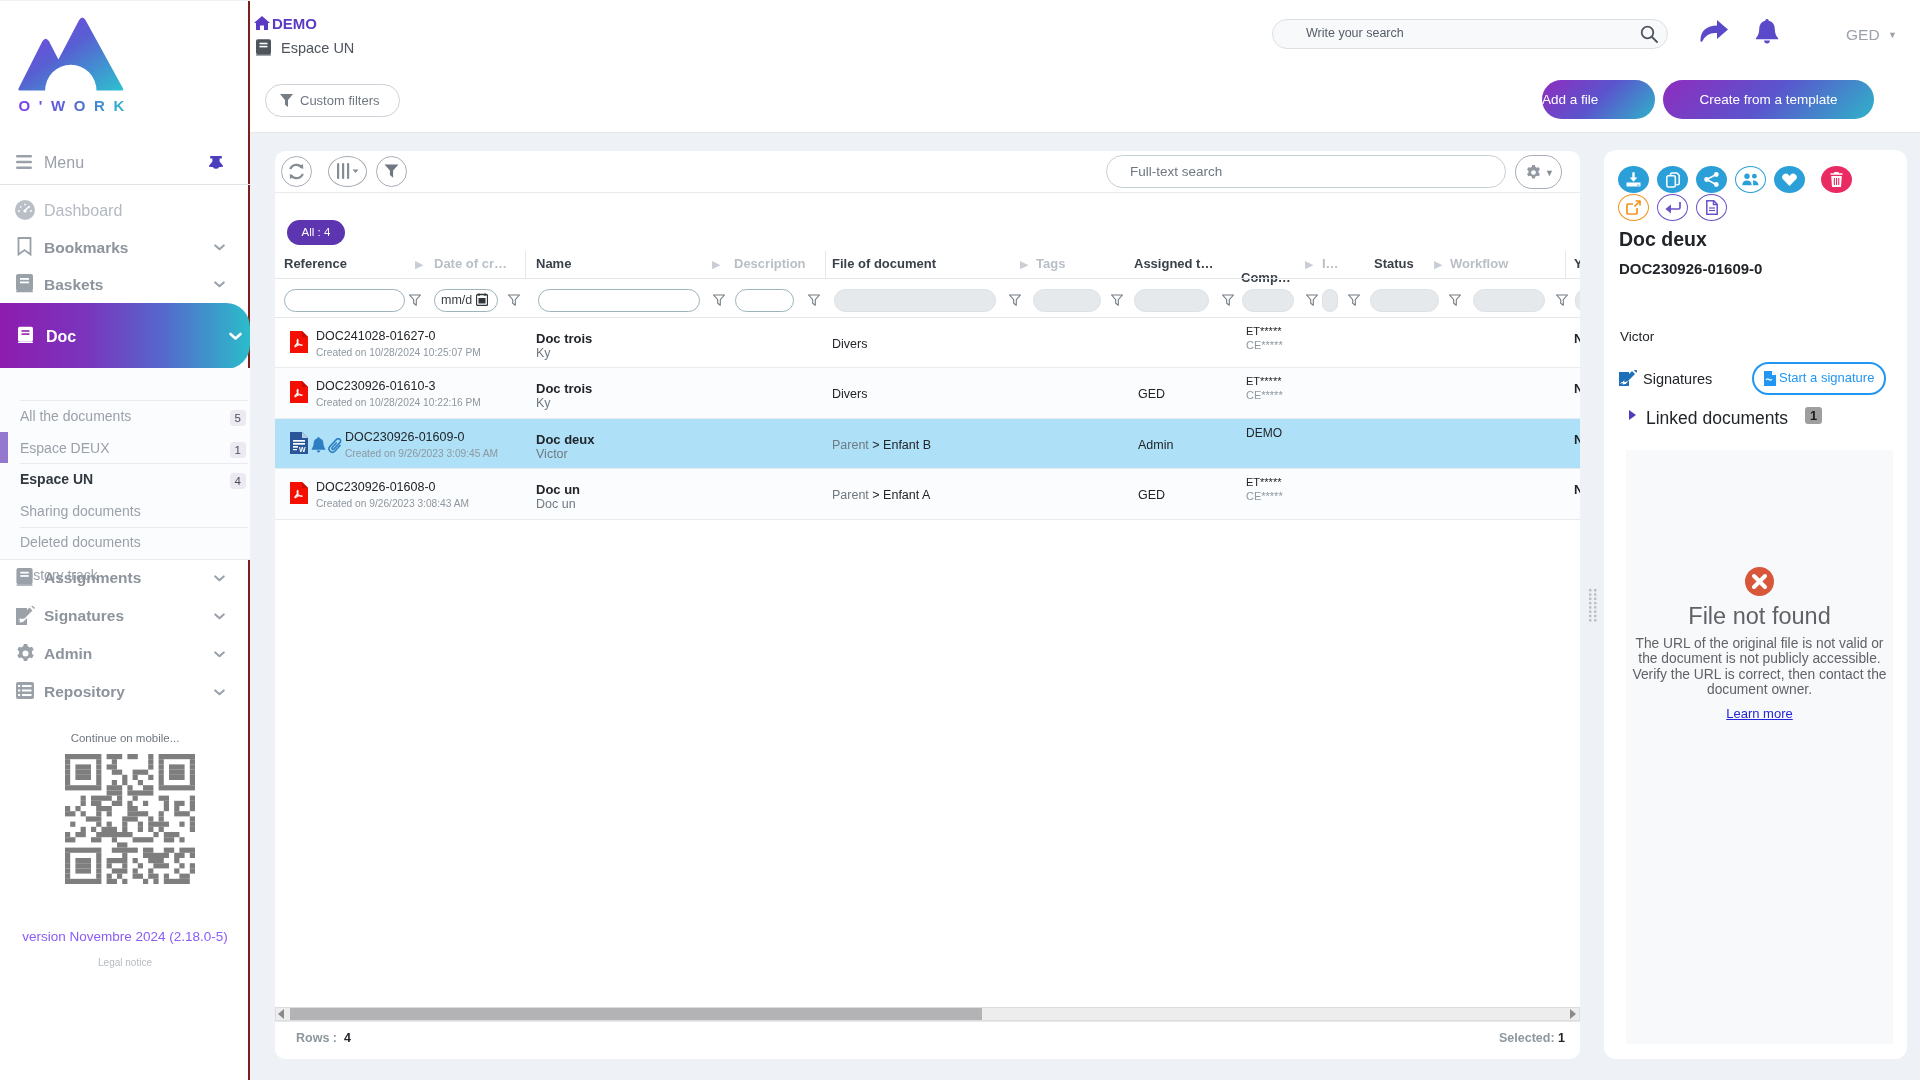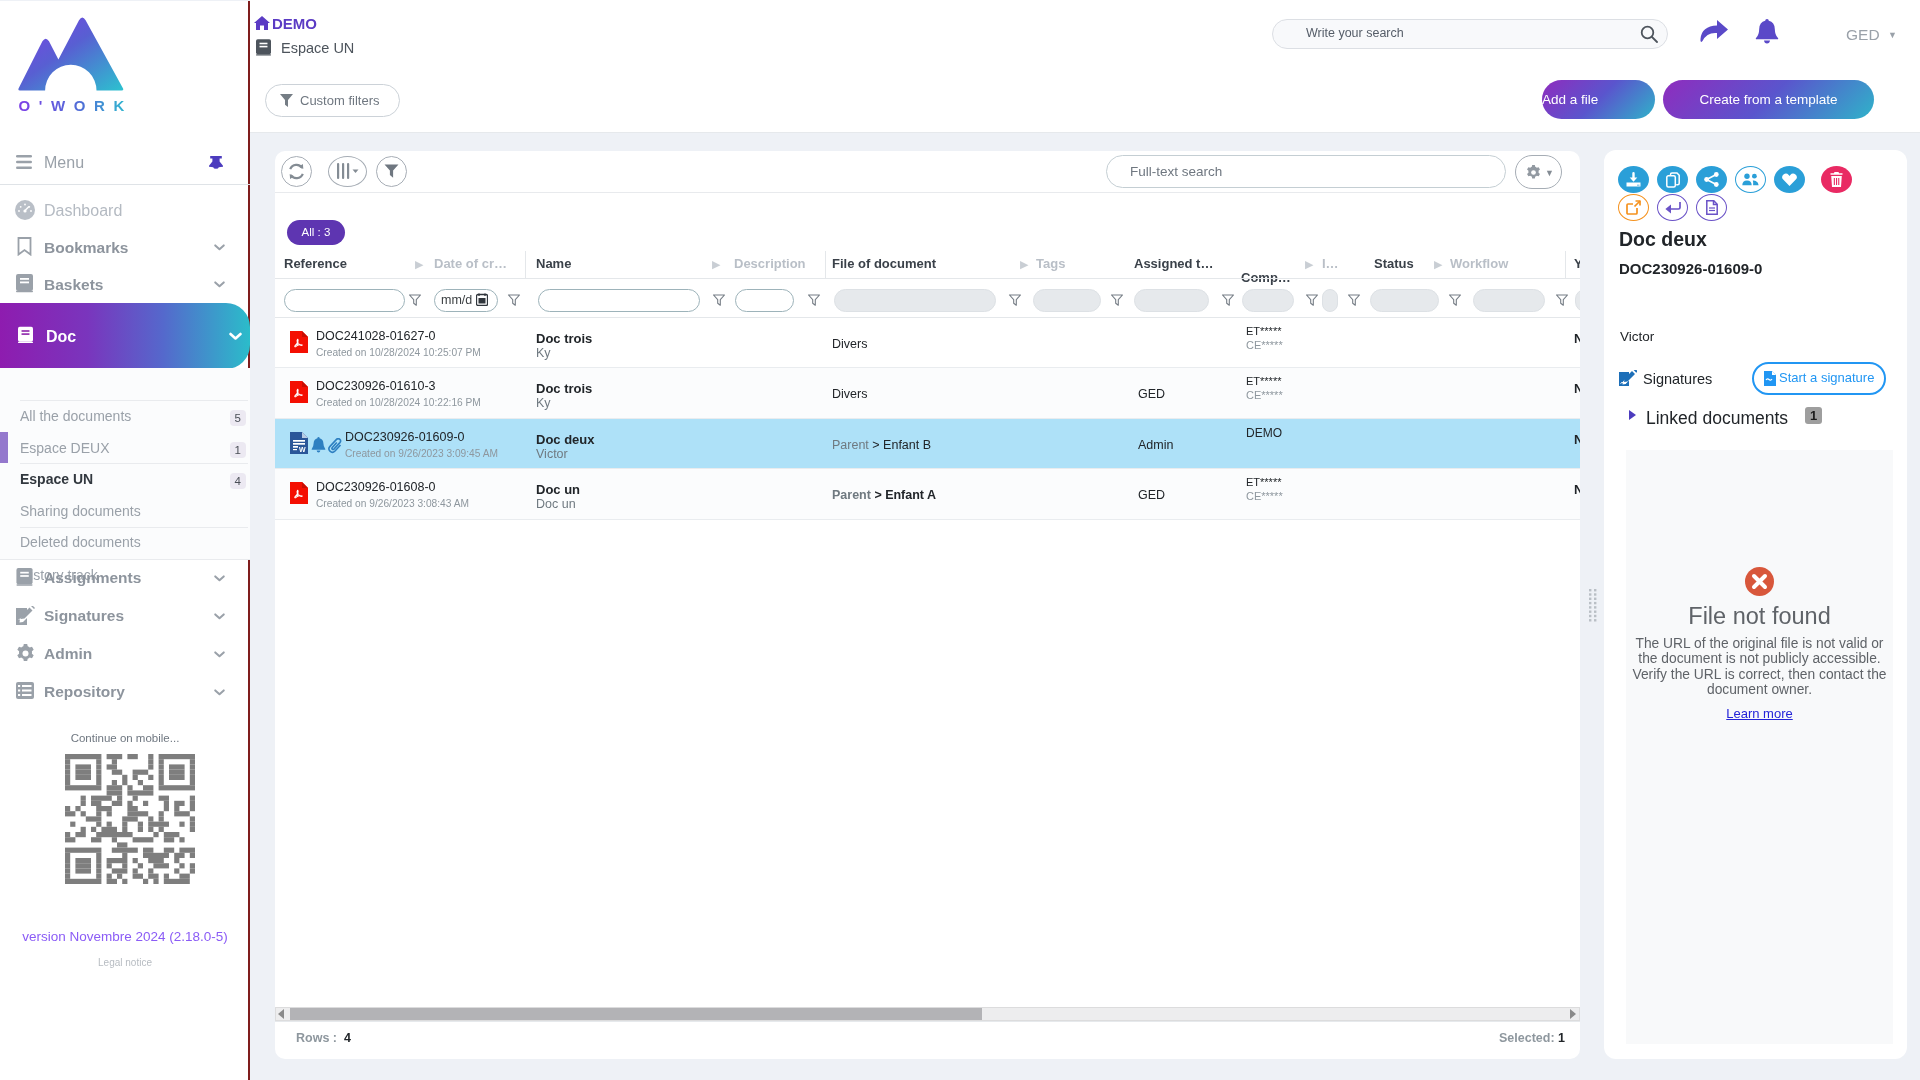--- a/index.html
+++ b/index.html
@@ -425,21 +425,21 @@
     </svg>
   <div class="abs" style="left:831px;top:4px;width:400px;height:33px;border:1px solid #c4ced3;border-radius:17px;"></div>
   <div class="abs" style="left:855px;top:13px;font-size:13.5px;color:#6f7780;">Full-text search</div>
   <div class="abs" style="left:1240px;top:4px;width:47px;height:34px;border:1px solid #a6adb5;border-radius:17px;"></div>
   <svg class="abs" style="left:1251px;top:14px;" width="15" height="15" viewBox="0 0 19 19">
       <path fill="#9299a1" d="M7.8 0 h3.4 l0.5 2.3 a7.3 7.3 0 0 1 2 1.2 l2.3 -0.8 l1.7 3 l-1.8 1.6 a7.3 7.3 0 0 1 0 2.4 l1.8 1.6 l-1.7 3 l-2.3 -0.8 a7.3 7.3 0 0 1 -2 1.2 l-0.5 2.3 h-3.4 l-0.5 -2.3 a7.3 7.3 0 0 1 -2 -1.2 l-2.3 0.8 l-1.7 -3 l1.8 -1.6 a7.3 7.3 0 0 1 0 -2.4 l-1.8 -1.6 l1.7 -3 l2.3 0.8 a7.3 7.3 0 0 1 2 -1.2 z"></path>
       <circle cx="9.5" cy="9.5" r="3" fill="#fff"></circle>
     </svg>
   <div class="abs" style="left:1270px;top:17px;font-size:9px;color:#848c94;">▼</div>
   
-  <div class="abs" style="left:12px;top:69px;width:58px;height:25px;background:#5e35b1;border-radius:13px;color:#fff;font-size:11.5px;text-align:center;line-height:25px;">All : 3</div>
+  <div class="abs" style="left:12px;top:69px;width:58px;height:25px;background:#5e35b1;border-radius:13px;color:#fff;font-size:11.5px;text-align:center;line-height:25px;">All : 4</div>
   
   <div class="th" style="left:9px;top:105px;">Reference</div>
   <div class="caret-r" style="left:140px;top:107px;">▶</div>
   <div class="th th-light" style="left:159px;top:105px;">Date of cr…</div>
   <div class="abs" style="left:250px;top:100px;width:1px;height:27px;background:#e4e7ea;"></div>
   <div class="th" style="left:261px;top:105px;">Name</div>
   <div class="caret-r" style="left:437px;top:107px;">▶</div>
   <div class="th th-light" style="left:459px;top:105px;">Description</div>
   <div class="abs" style="left:550px;top:100px;width:1px;height:27px;background:#e4e7ea;"></div>
   <div class="th" style="left:557px;top:105px;">File of document</div>
@@ -562,21 +562,21 @@
     </div><div class="abs" style="left:0;top:318px;width:1305px;height:51px;background:#fbfcfd;border-bottom:1px solid #e9ecef;overflow:hidden;">
       <span class="abs" style="left:15px;top:13px;"><svg width="18" height="22" viewBox="0 0 18 22">
           <path fill="#f40f02" d="M0 0 h12 l6 6 v16 h-18 z"></path>
           <path fill="#c90d02" d="M12 0 l6 6 h-6 z"></path>
           <path fill="#fff" d="M4.7 16.2 q-1.3 -1 0.9 -3 q0.8 -0.7 1.2 -1.8 q-0.7 -2.3 0.3 -3.4 q0.9 -0.7 1.4 0.3 q0.4 1 -0.2 3 q0.6 1.1 1.5 1.9 q2.4 -0.3 3 0.6 q0.5 0.9 -0.7 1.1 q-1.2 0.1 -2.8 -0.6 q-1.5 0.4 -2.6 1.2 q-1.2 1.2 -2 0.7 z M5.5 15.4 q0.9 -0.1 1.5 -1.1 q-1.5 0.6 -1.5 1.1 z M8.4 9.3 q0.3 -1.2 0 -1.5 q-0.4 0.3 0 1.5 z M8.3 12.4 q-0.3 0.7 -0.8 1.3 q1 -0.4 1.6 -0.6 q-0.5 -0.4 -0.8 -0.7 z M11.6 14 q0.9 0.3 1.3 0.1 q-0.3 -0.2 -1.3 -0.1 z"></path>
         </svg></span>
       <div class="abs ref" style="left:41px;top:11px;">DOC230926-01608-0</div>
       <div class="abs created" style="left:41px;top:29px;">Created on 9/26/2023 3:08:43 AM</div>
       <div class="abs namecell" style="left:261px;top:11px;"><b>Doc un</b></div>
       <div class="abs subname" style="left:261px;top:28px;">Doc un</div>
-      <div class="abs cell14" style="left:557px;top:19px;font-weight:bold;"><span style="color:#6f7980;">Parent</span> &gt; Enfant A</div>
+      <div class="abs cell14" style="left:557px;top:19px;"><span style="color:#6f7980;">Parent</span> &gt; Enfant A</div>
       <div class="abs cell14" style="left:863px;top:19px;">GED</div>
       <div class="abs" style="left:971px;top:7px;font-size:11px;color:#212529;">ET*****</div>
       <div class="abs" style="left:971px;top:21px;font-size:11px;color:#8e979e;">CE*****</div>
       <div class="abs" style="left:1299px;top:13px;font-size:13px;font-weight:bold;color:#212529;">N</div>
     </div>
   
   <div class="abs" style="left:0;top:856px;width:1305px;height:14px;background:#ededee;border:1px solid #dcdcdd;"></div>
   <div class="abs" style="left:3px;top:858px;width:0;height:0;border-top:5px solid transparent;border-bottom:5px solid transparent;border-right:6px solid #8a8a8a;"></div>
   <div class="abs" style="left:1295px;top:858px;width:0;height:0;border-top:5px solid transparent;border-bottom:5px solid transparent;border-left:6px solid #8a8a8a;"></div>
   <div class="abs" style="left:15px;top:857px;width:692px;height:12px;background:#b3b3b6;"></div>

